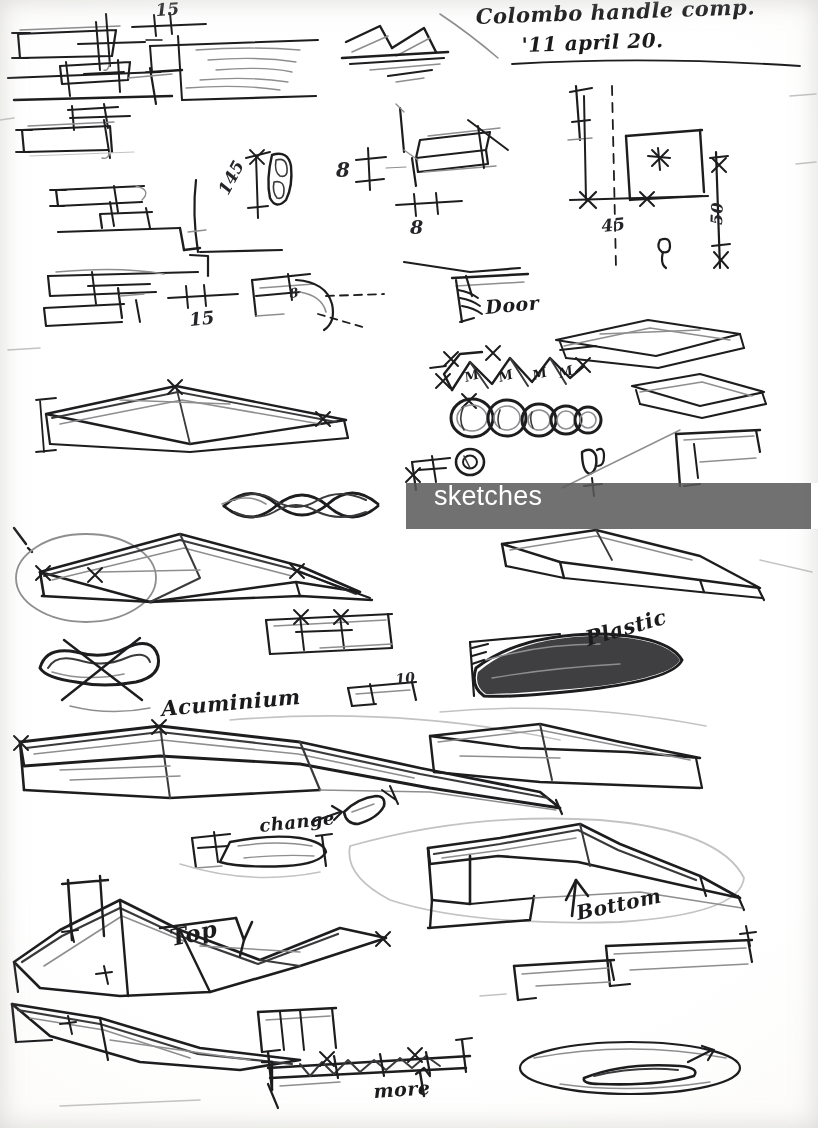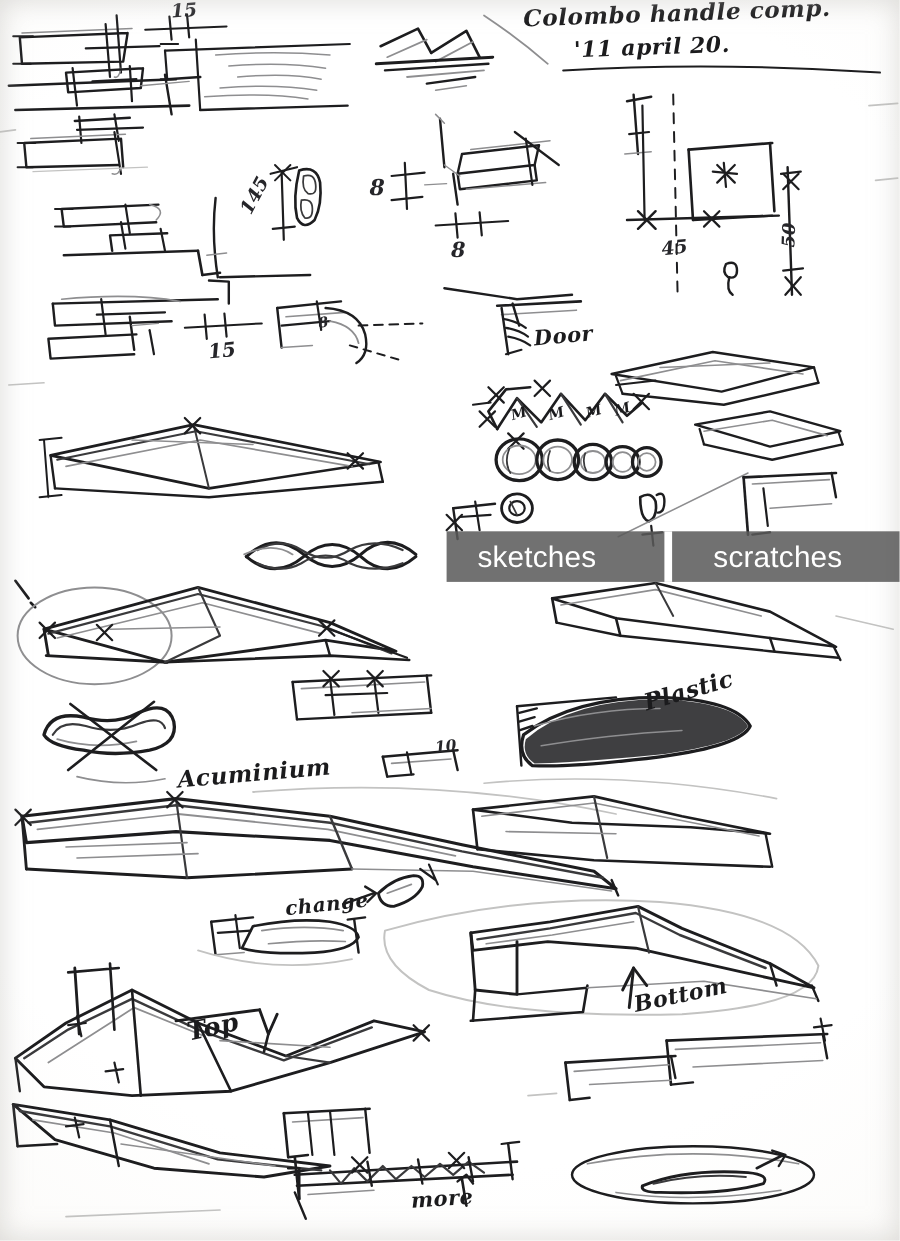--- a/index.html
+++ b/index.html
@@ -59,21 +59,21 @@
     width:412px;
     height:46px;
     background:rgba(90,90,90,0.86);
     display:flex;
     align-items:center;
     box-sizing:border-box;
   }
   .cap-cell{
     flex:1 1 0;
     display:flex;
-    align-items:center;
+    align-items:flex-start;
     height:100%;
   }
   .cap-cell.left{padding-left:28px;}
   .cap-cell.right{padding-left:38px;}
   .cap-text{
     color:#ffffff;
     font-family:"Liberation Sans", sans-serif;
     font-size:27px;
     font-weight:400;
     line-height:1;
@@ -634,18 +634,15 @@
   </svg>
   </div>
 
   <div id="paper-edge"></div>
 
   <div id="caption-bar">
     <div class="cap-cell left">
       <span class="cap-text">sketches</span>
     </div>
     <div id="cap-divider"></div>
-    <div class="cap-cell right">
-      <span class="cap-text">scratches</span>
-    </div>
   </div>
 
 </div>
 
 </body></html>

